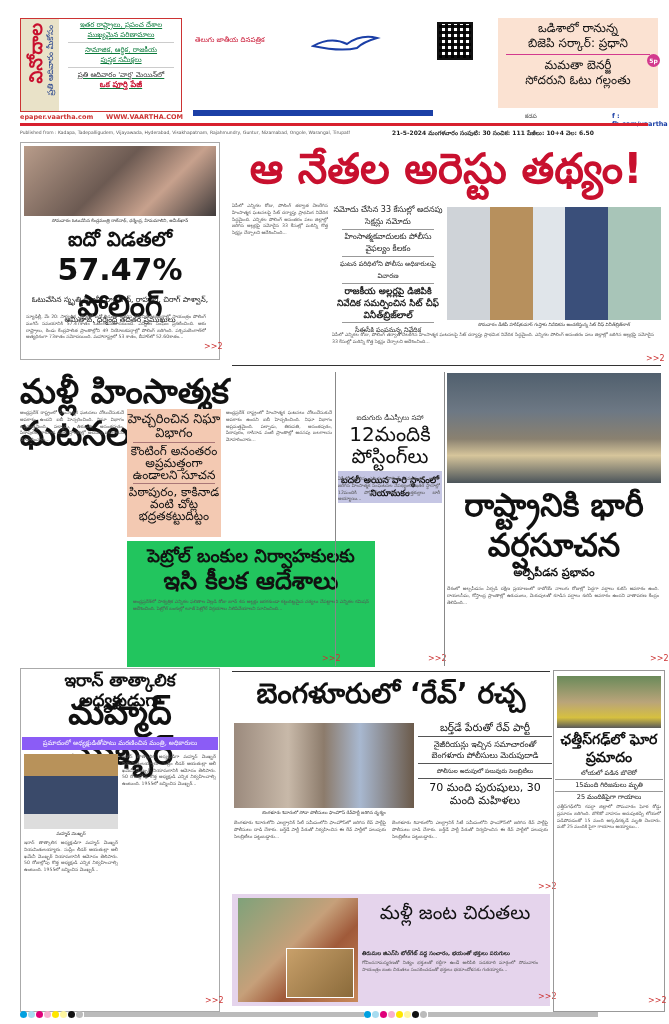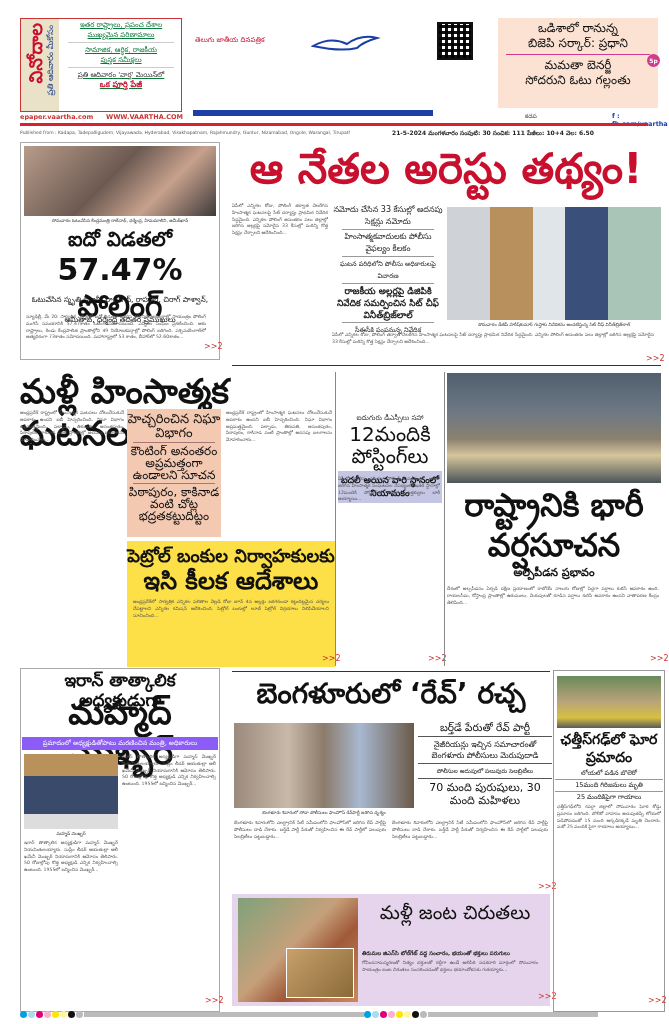--- a/index.html
+++ b/index.html
@@ -44,21 +44,21 @@
   .subhl { font-size: 8px; line-height: 12px; color: #222; text-align:center; }
   .subhl .rule { height:1px; background:#999; margin:1px 10px; }
   .p2 { left: 447px; top: 207px; width: 214px; height: 113px; background: linear-gradient(90deg,#cfd3d8 0 20%,#b7905d 20% 40%,#e0e5ea 40% 55%,#3a4f7a 55% 75%,#a8c5b8 75%); }
   .divider-h { height:1px; background:#333; }
   
   .h-hinsa { left: 20px; top: 370px; width: 310px; font-size: 34px; font-weight: bold; color:#111; line-height: 42px; }
   .peach-box { left: 127px; top: 409px; width: 94px; height: 128px; background: #f3c9b2; text-align:center; }
   .peach-box .t1 { font-size: 13px; line-height: 14px; color:#111; padding-top:3px; }
   .peach-box .t2 { font-size: 12px; line-height: 12px; color:#111; }
   .peach-box .rule { height:1px; background:#a77; margin:2px 6px; }
-  .green-box { left: 127px; top: 541px; width: 208px; height: 126px; background: #fde047; }
+  .green-box { left: 127px; top: 541px; width: 248px; height: 126px; background: #22c55e; }
   .green-box .h1 { font-size: 18px; font-weight: bold; text-align:center; line-height:22px; color:#111; padding-top:4px; }
   .green-box .h2 { font-size: 24px; font-weight: bold; text-align:center; line-height:28px; color:#111; }
   .postings { left: 338px; top: 372px; width: 104px; text-align:center;margin-top:42px; }
   .postings .k { font-size: 7px; color:#333; }
   .postings .big { font-size: 20px; line-height: 22px; color:#111; }
   .postings .blue { background:#c5c6e4; font-size: 9px; line-height: 13px; padding: 3px 2px; margin-top:4px; color:#111; font-weight:bold; }
   .vline { width:1px; background:#888; }
   .p3 { left: 447px; top: 373px; width: 214px; height: 110px; background: linear-gradient(180deg,#51606e 0%,#6d7884 35%,#8a8170 60%,#d6c59b 75%,#4b545a 100%); }
   .h-rain { left: 447px; top: 485px; width: 214px; font-size: 32px; font-weight:bold; line-height: 40px; color:#111; text-align:center; }
   .rain-sub { left: 447px; top: 566px; width: 214px; font-size: 11px; text-align:center; color:#111;font-weight:bold; }

